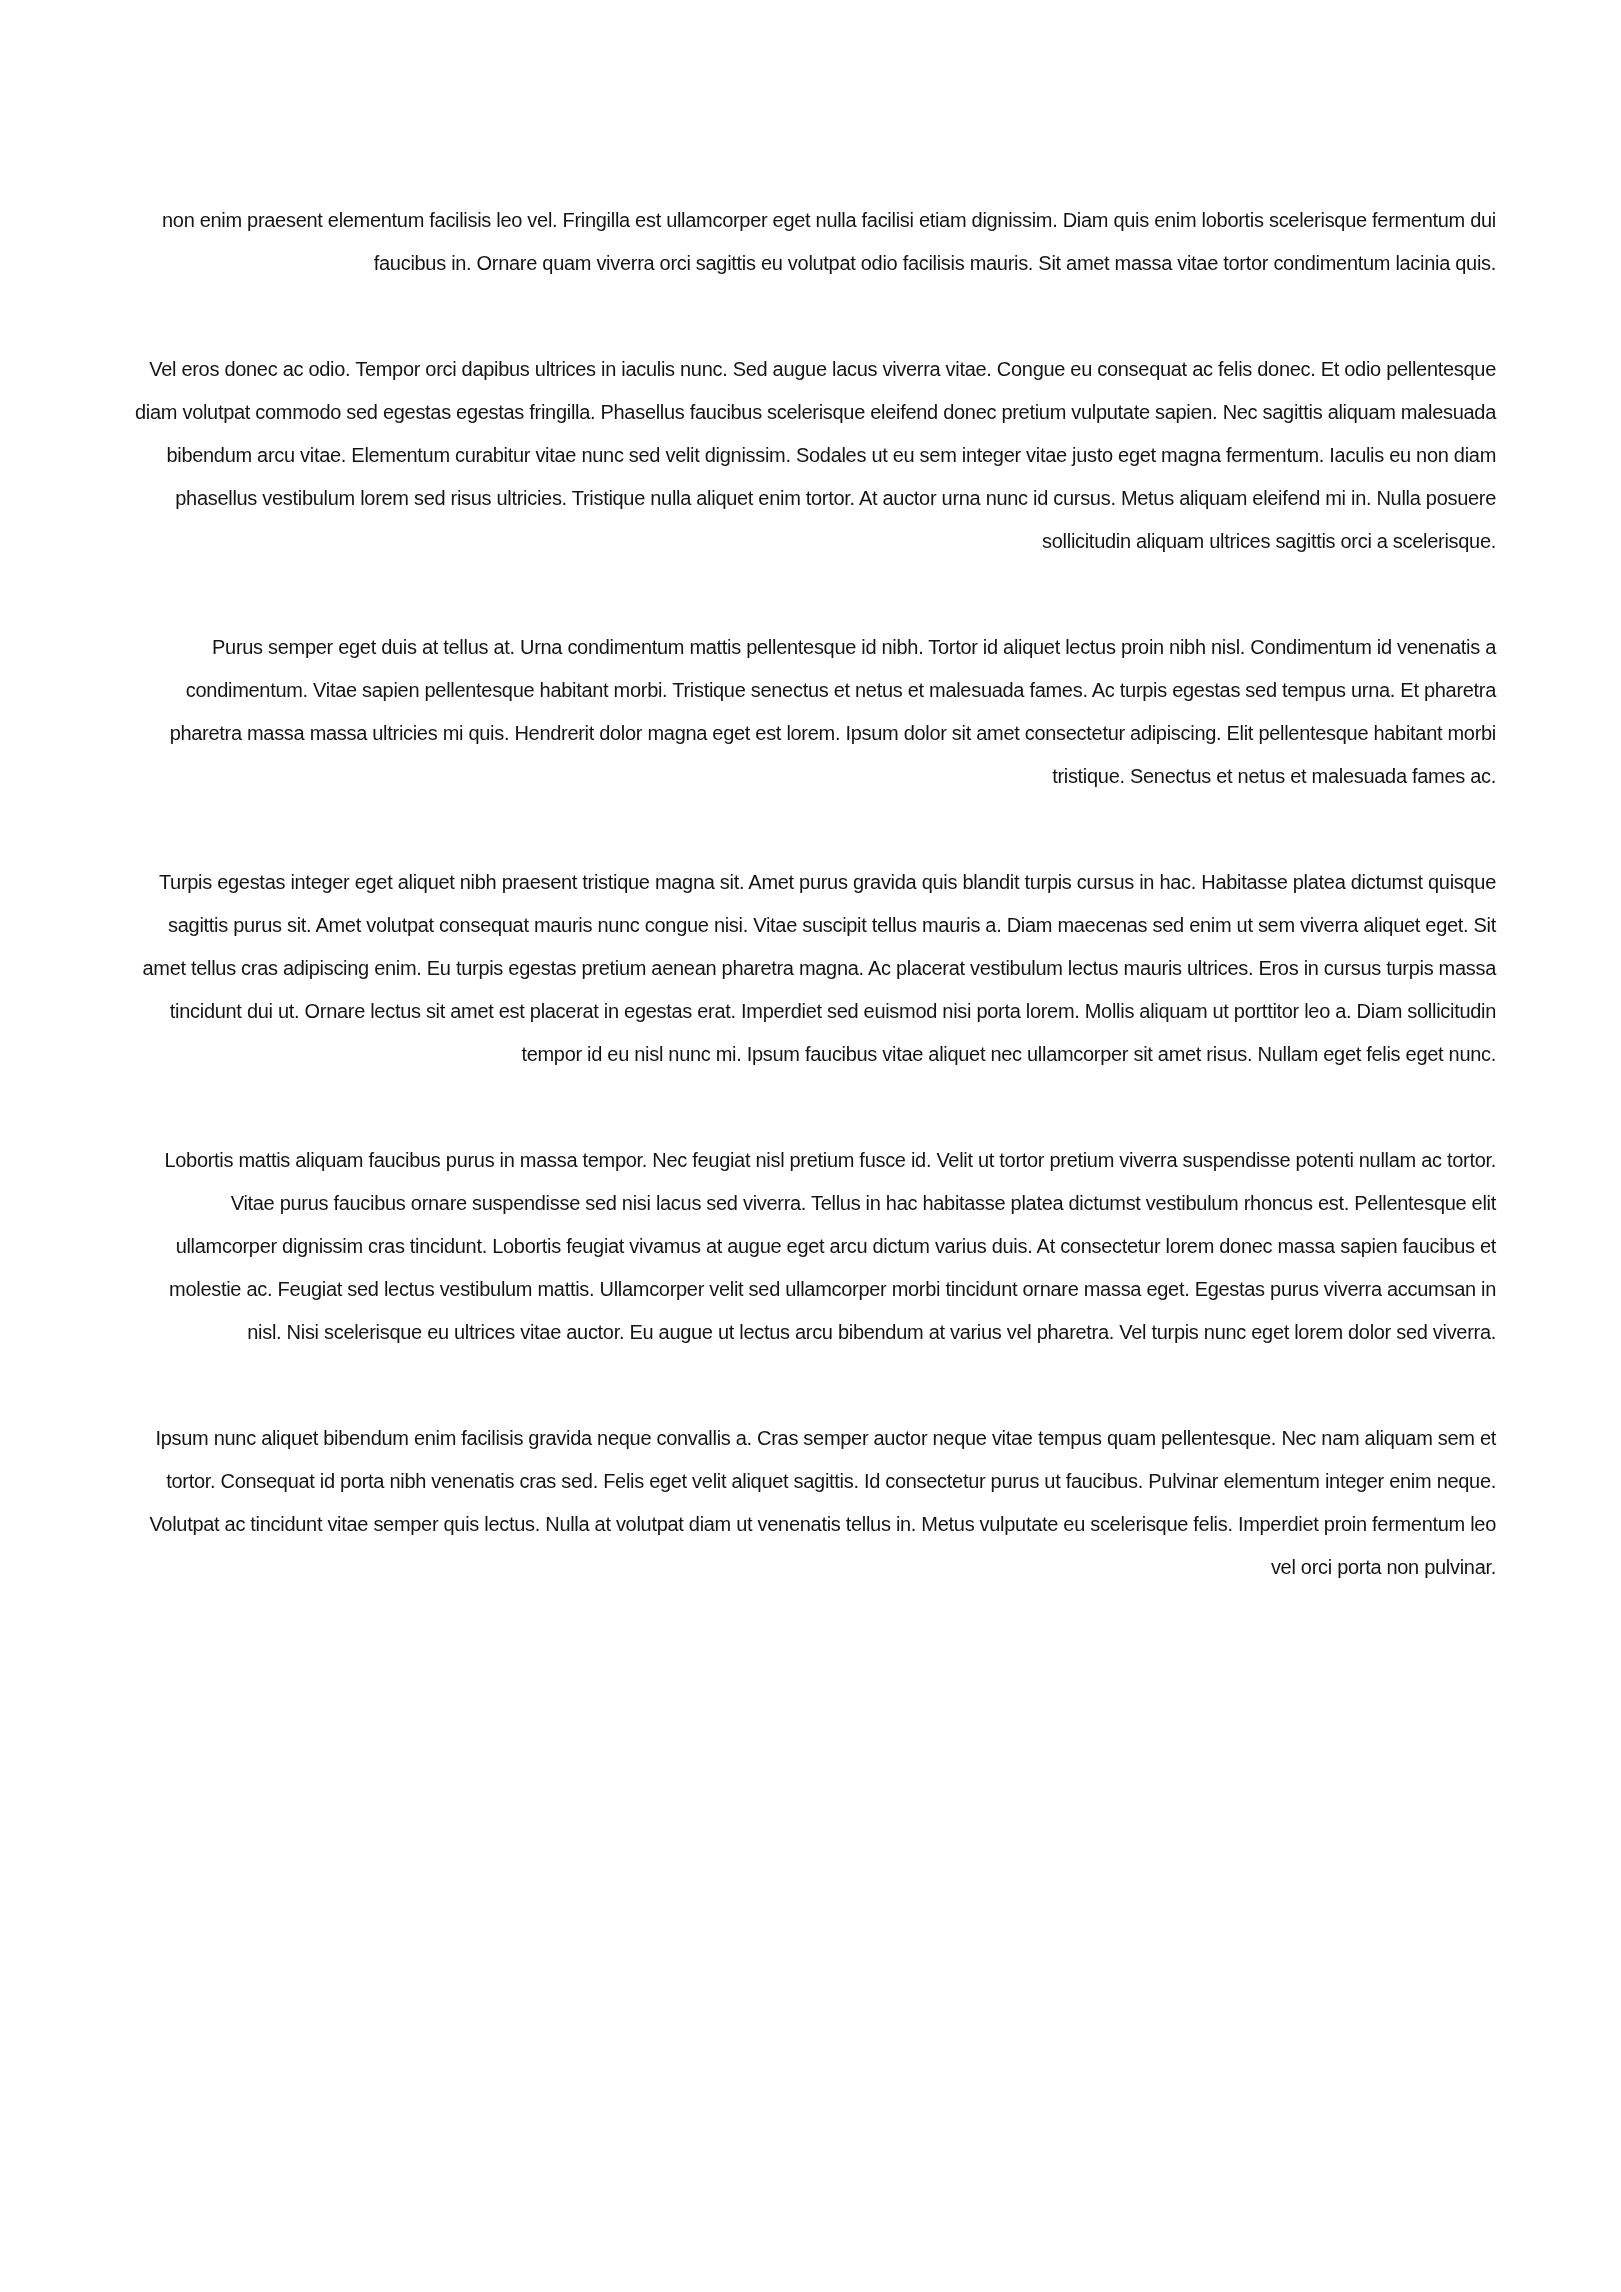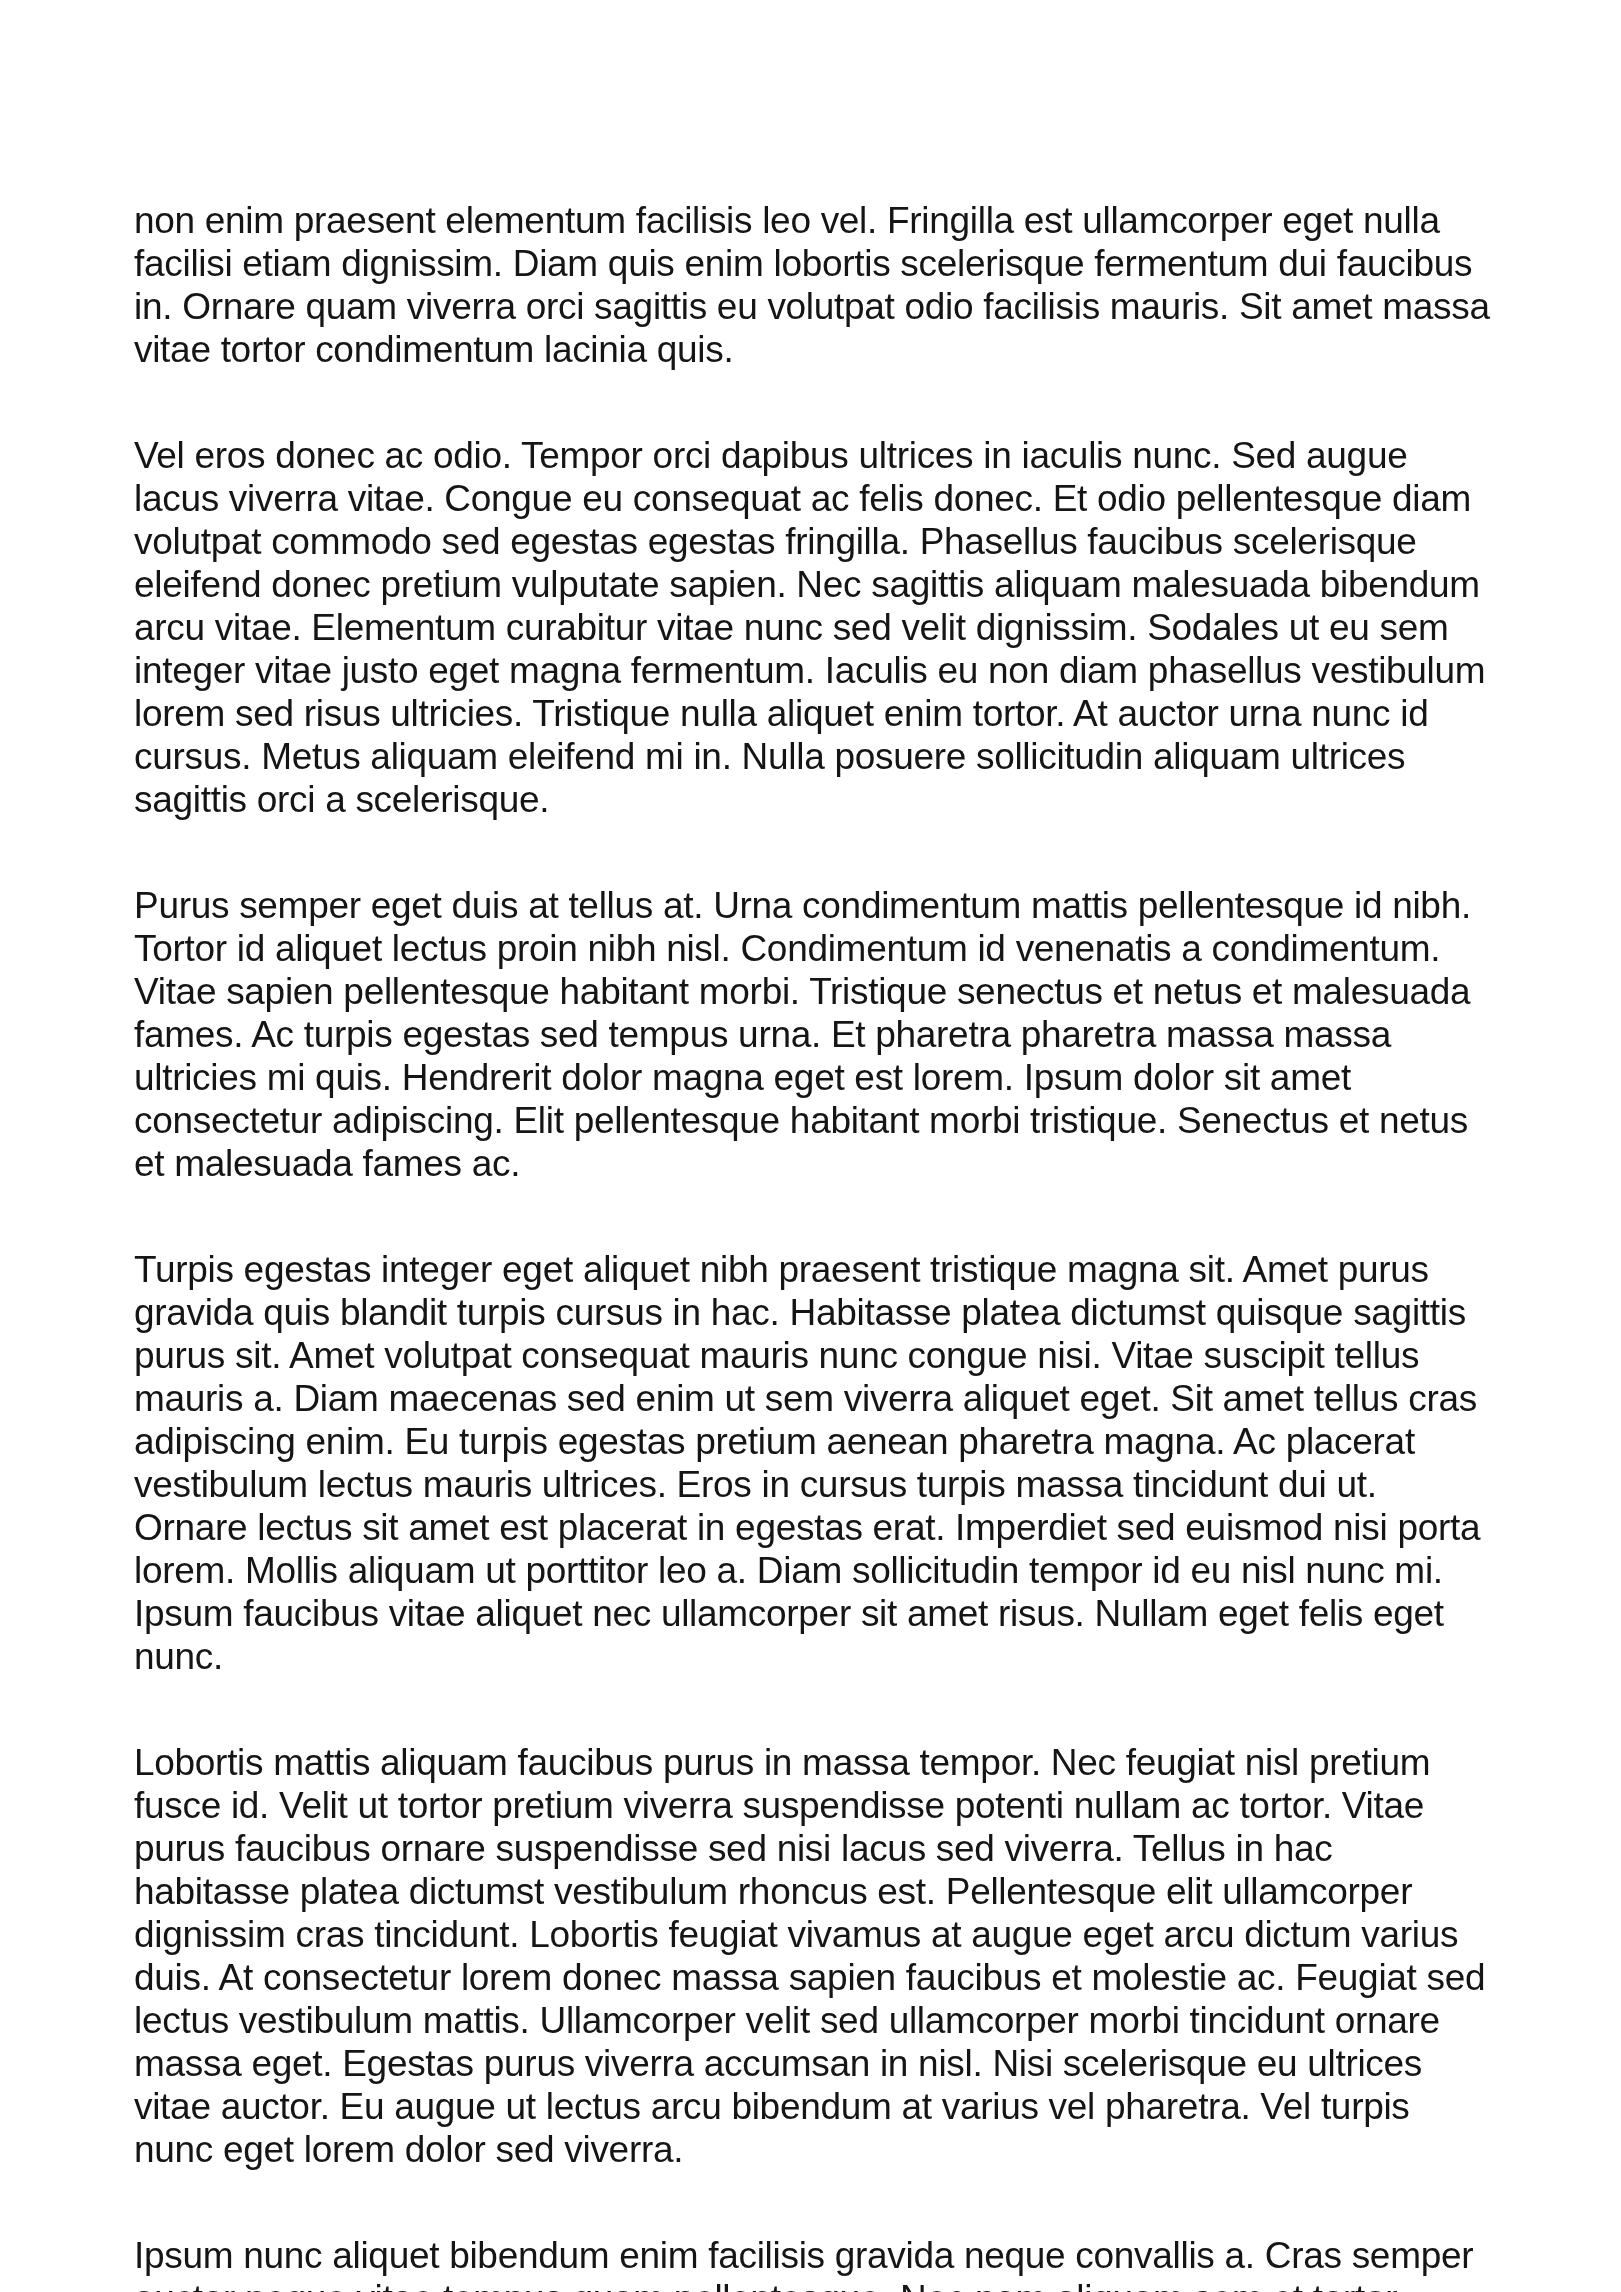--- a/index.html
+++ b/index.html
@@ -20,25 +20,25 @@
     background: #ffffff;
   }
   .page-content {
     position: absolute;
     left: 134px;
     top: 199px;
     width: 1362px;
   }
   .para {
     margin: 0 0 63px 0;
-    font-size: 37px;
+    font-size: 20px;
     line-height: 43px;
     letter-spacing: -0.3px;
     color: #151515;
-    text-align: left;
+    text-align: right;
   }
 </style>
 </head>
 <body>
 
 <div class="page">
   <div class="page-content">
       <p class="para">non enim praesent elementum facilisis leo vel. Fringilla est ullamcorper eget nulla facilisi etiam dignissim. Diam quis enim lobortis scelerisque fermentum dui faucibus in. Ornare quam viverra orci sagittis eu volutpat odio facilisis mauris. Sit amet massa vitae tortor condimentum lacinia quis.</p>
       <p class="para">Vel eros donec ac odio. Tempor orci dapibus ultrices in iaculis nunc. Sed augue lacus viverra vitae. Congue eu consequat ac felis donec. Et odio pellentesque diam volutpat commodo sed egestas egestas fringilla. Phasellus faucibus scelerisque eleifend donec pretium vulputate sapien. Nec sagittis aliquam malesuada bibendum arcu vitae. Elementum curabitur vitae nunc sed velit dignissim. Sodales ut eu sem integer vitae justo eget magna fermentum. Iaculis eu non diam phasellus vestibulum lorem sed risus ultricies. Tristique nulla aliquet enim tortor. At auctor urna nunc id cursus. Metus aliquam eleifend mi in. Nulla posuere sollicitudin aliquam ultrices sagittis orci a scelerisque.</p>
       <p class="para">Purus semper eget duis at tellus at. Urna condimentum mattis pellentesque id nibh. Tortor id aliquet lectus proin nibh nisl. Condimentum id venenatis a condimentum. Vitae sapien pellentesque habitant morbi. Tristique senectus et netus et malesuada fames. Ac turpis egestas sed tempus urna. Et pharetra pharetra massa massa ultricies mi quis. Hendrerit dolor magna eget est lorem. Ipsum dolor sit amet consectetur adipiscing. Elit pellentesque habitant morbi tristique. Senectus et netus et malesuada fames ac.</p>

